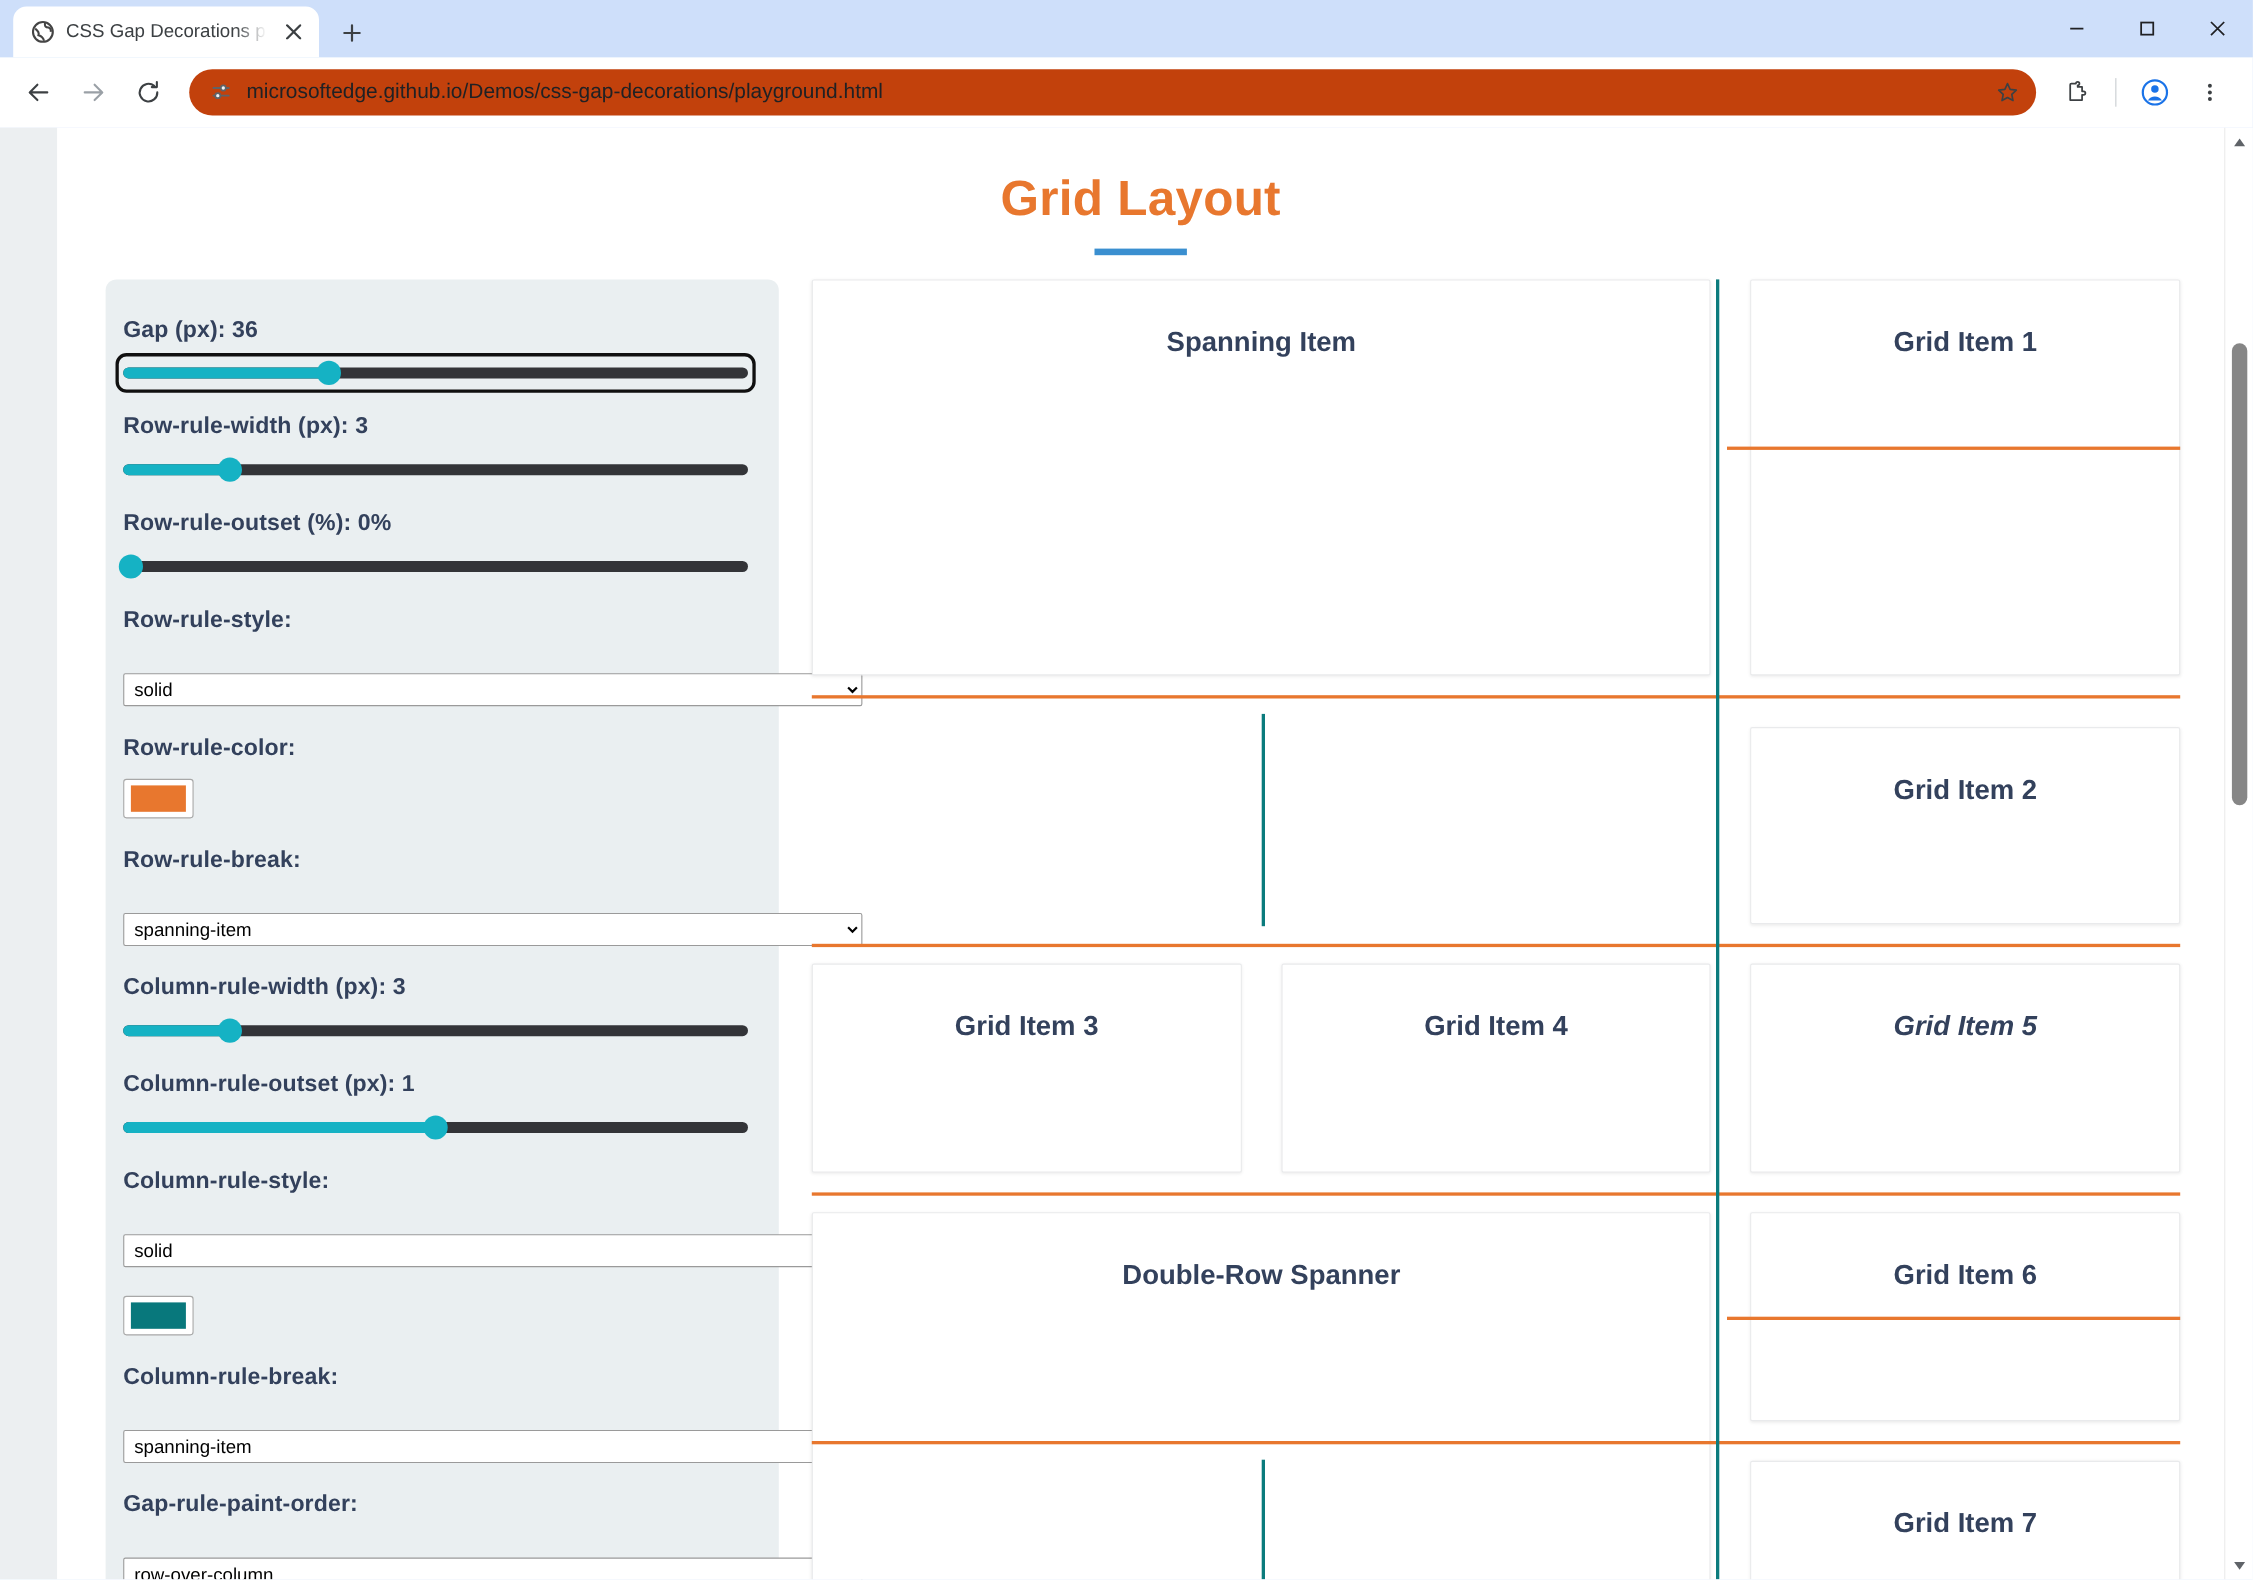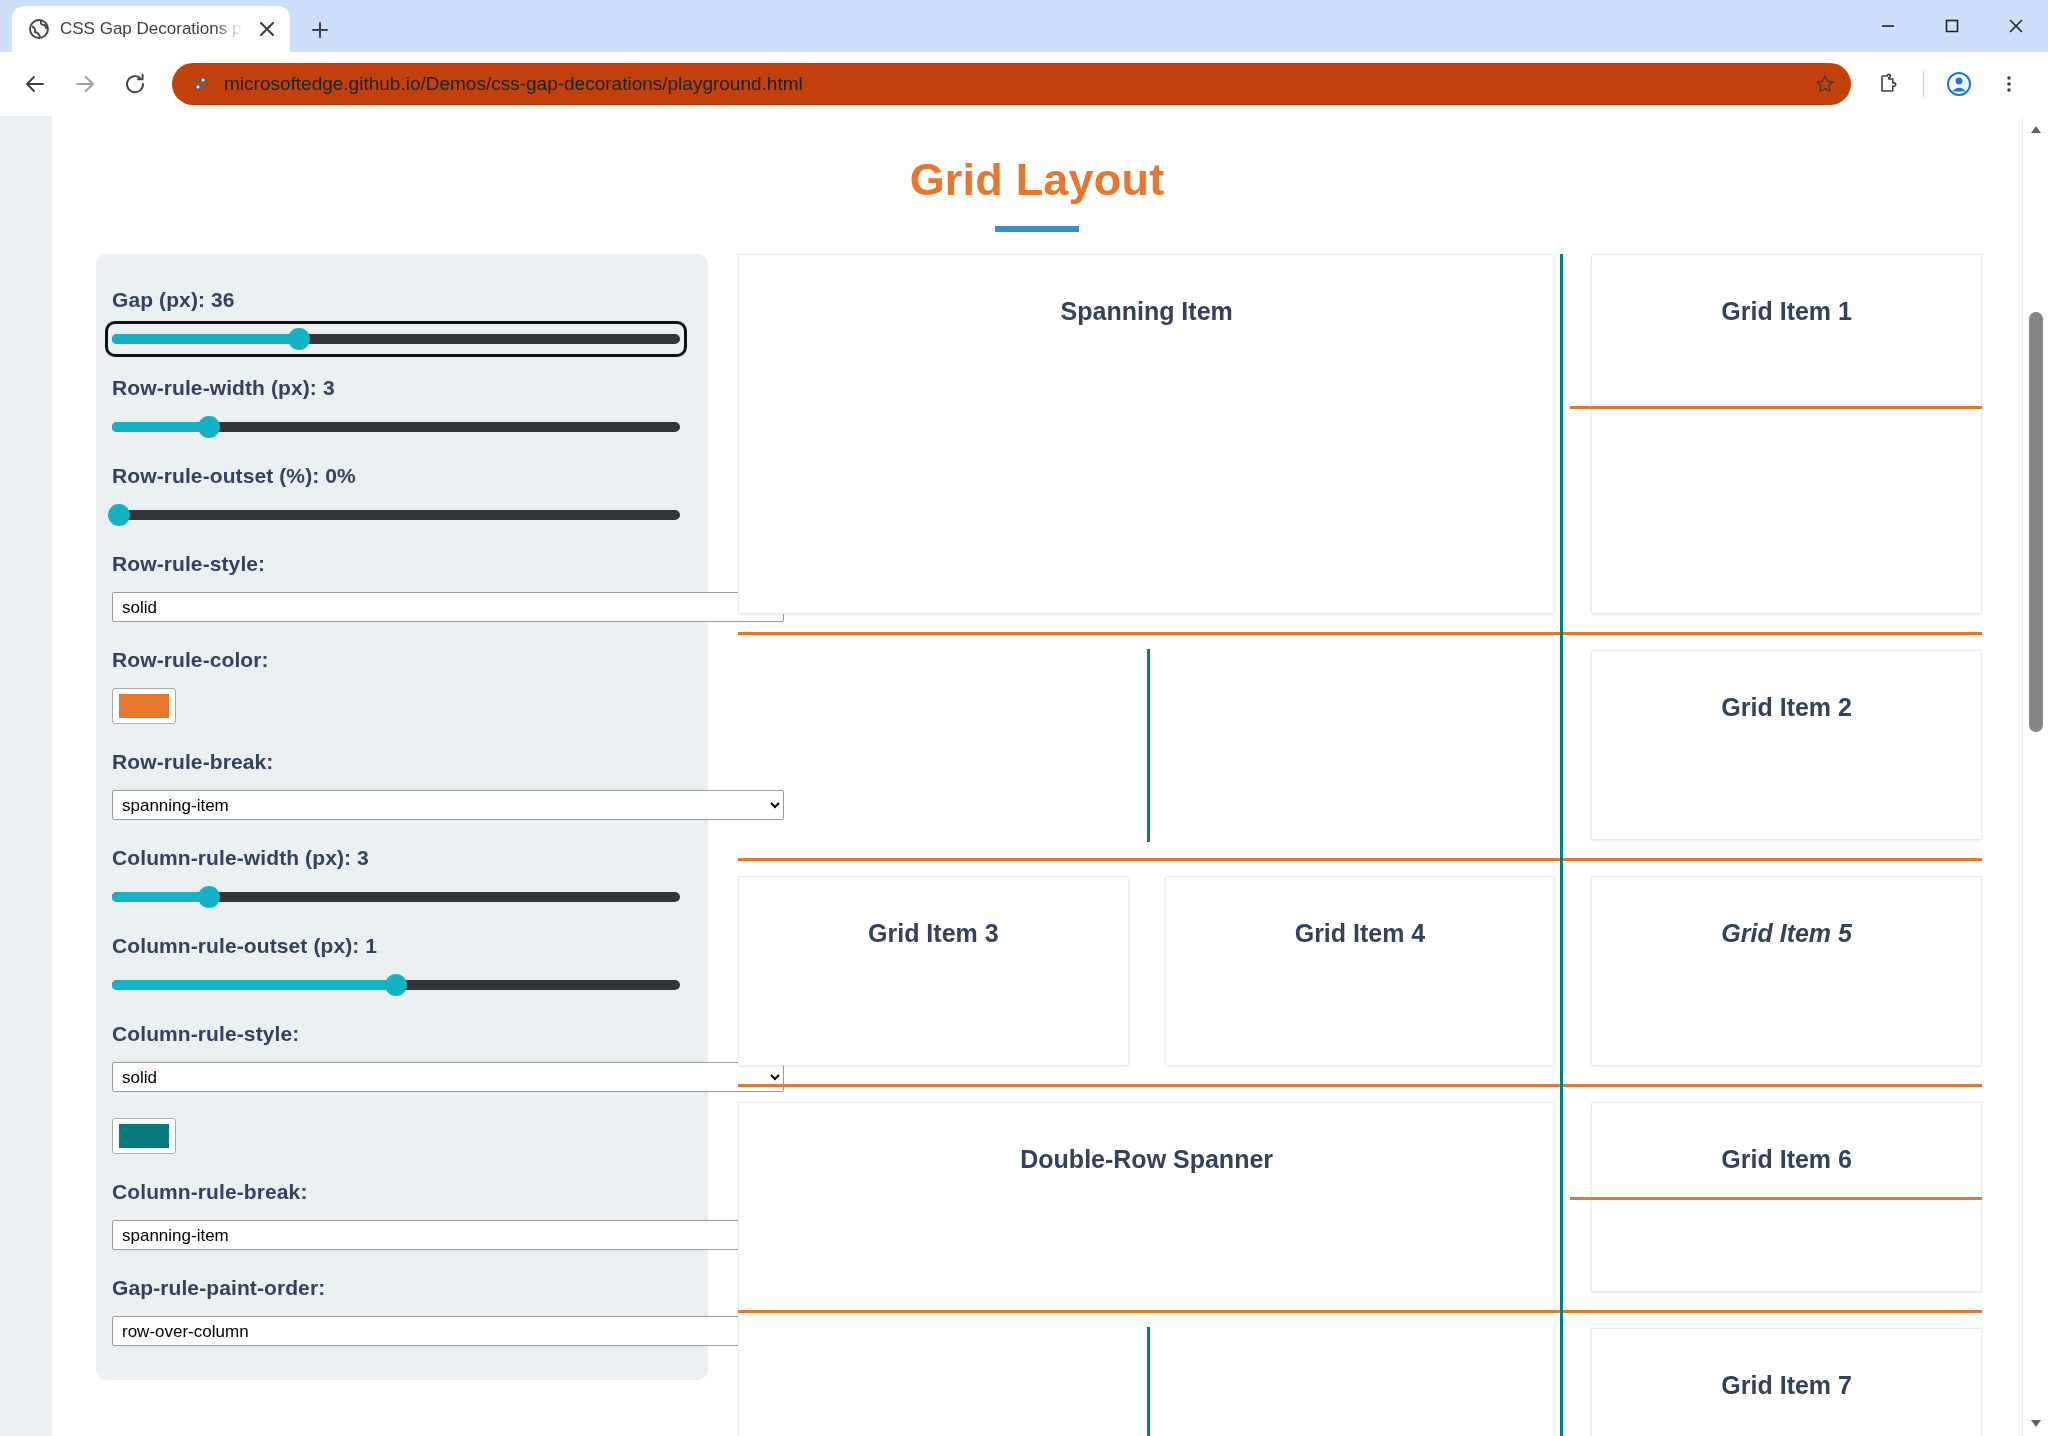--- a/index.html
+++ b/index.html
@@ -103,21 +103,21 @@
   .track-fill { position:absolute; left:0; height:10px; background:#15b2c4; border-radius:6px; }
   .thumb {
     position:absolute; width:22px; height:22px; border-radius:50%;
     background:#15b2c4; transform: translateX(-50%);
   }
 
   select.ctl-select {
     width: 672px; height: 30px; font-size: 17px;
     font-family: "Liberation Sans", sans-serif;
     border: 1px solid #9a9a9a; background:#ffffff; color:#000;
-    border-radius: 2px; padding-left: 5px;
+    border-radius: 2px; padding-left: 5px; margin-top: 20px;
   }
   .color-swatch {
     width: 64px; height: 36px; border: 1px solid #a8a8a8;
     background: #ffffff; border-radius: 3px; padding: 5px 6px;
   }
   .color-inner { width: 100%; height: 100%; }
 
   
   .grid-area {
     flex: 1 1 auto; margin-left: 30px; margin-right: 40px;
@@ -364,21 +364,21 @@
               </div>
 
             </div>
 
             <div class="grid-area">
               <div class="demo-grid">
 
                 <div class="gi span2">Spanning Item</div>
                 <div class="gi">Grid Item 1</div>
 
-                <div class="gi" style="grid-column:3;grid-row:2;">Grid Item 2</div>
+                <div class="gi" style="grid-column:3;grid-row:2;margin-top:11px;">Grid Item 2</div>
 
                 <div class="gi" style="grid-column:1;grid-row:3;">Grid Item 3</div>
                 <div class="gi" style="grid-column:2;grid-row:3;">Grid Item 4</div>
                 <div class="gi" style="grid-column:3;grid-row:3;font-style:italic;">Grid Item 5</div>
 
                 <div class="gi span2 rowspan2" style="grid-column:1/3;grid-row:4/6;">Double-Row Spanner</div>
                 <div class="gi" style="grid-column:3;grid-row:4;">Grid Item 6</div>
                 <div class="gi" style="grid-column:3;grid-row:5;">Grid Item 7</div>
 
                 <div class="rule rule-row" style="left: 0px; right: 0px; top: 378px; background: rgb(232, 119, 46);"></div>

